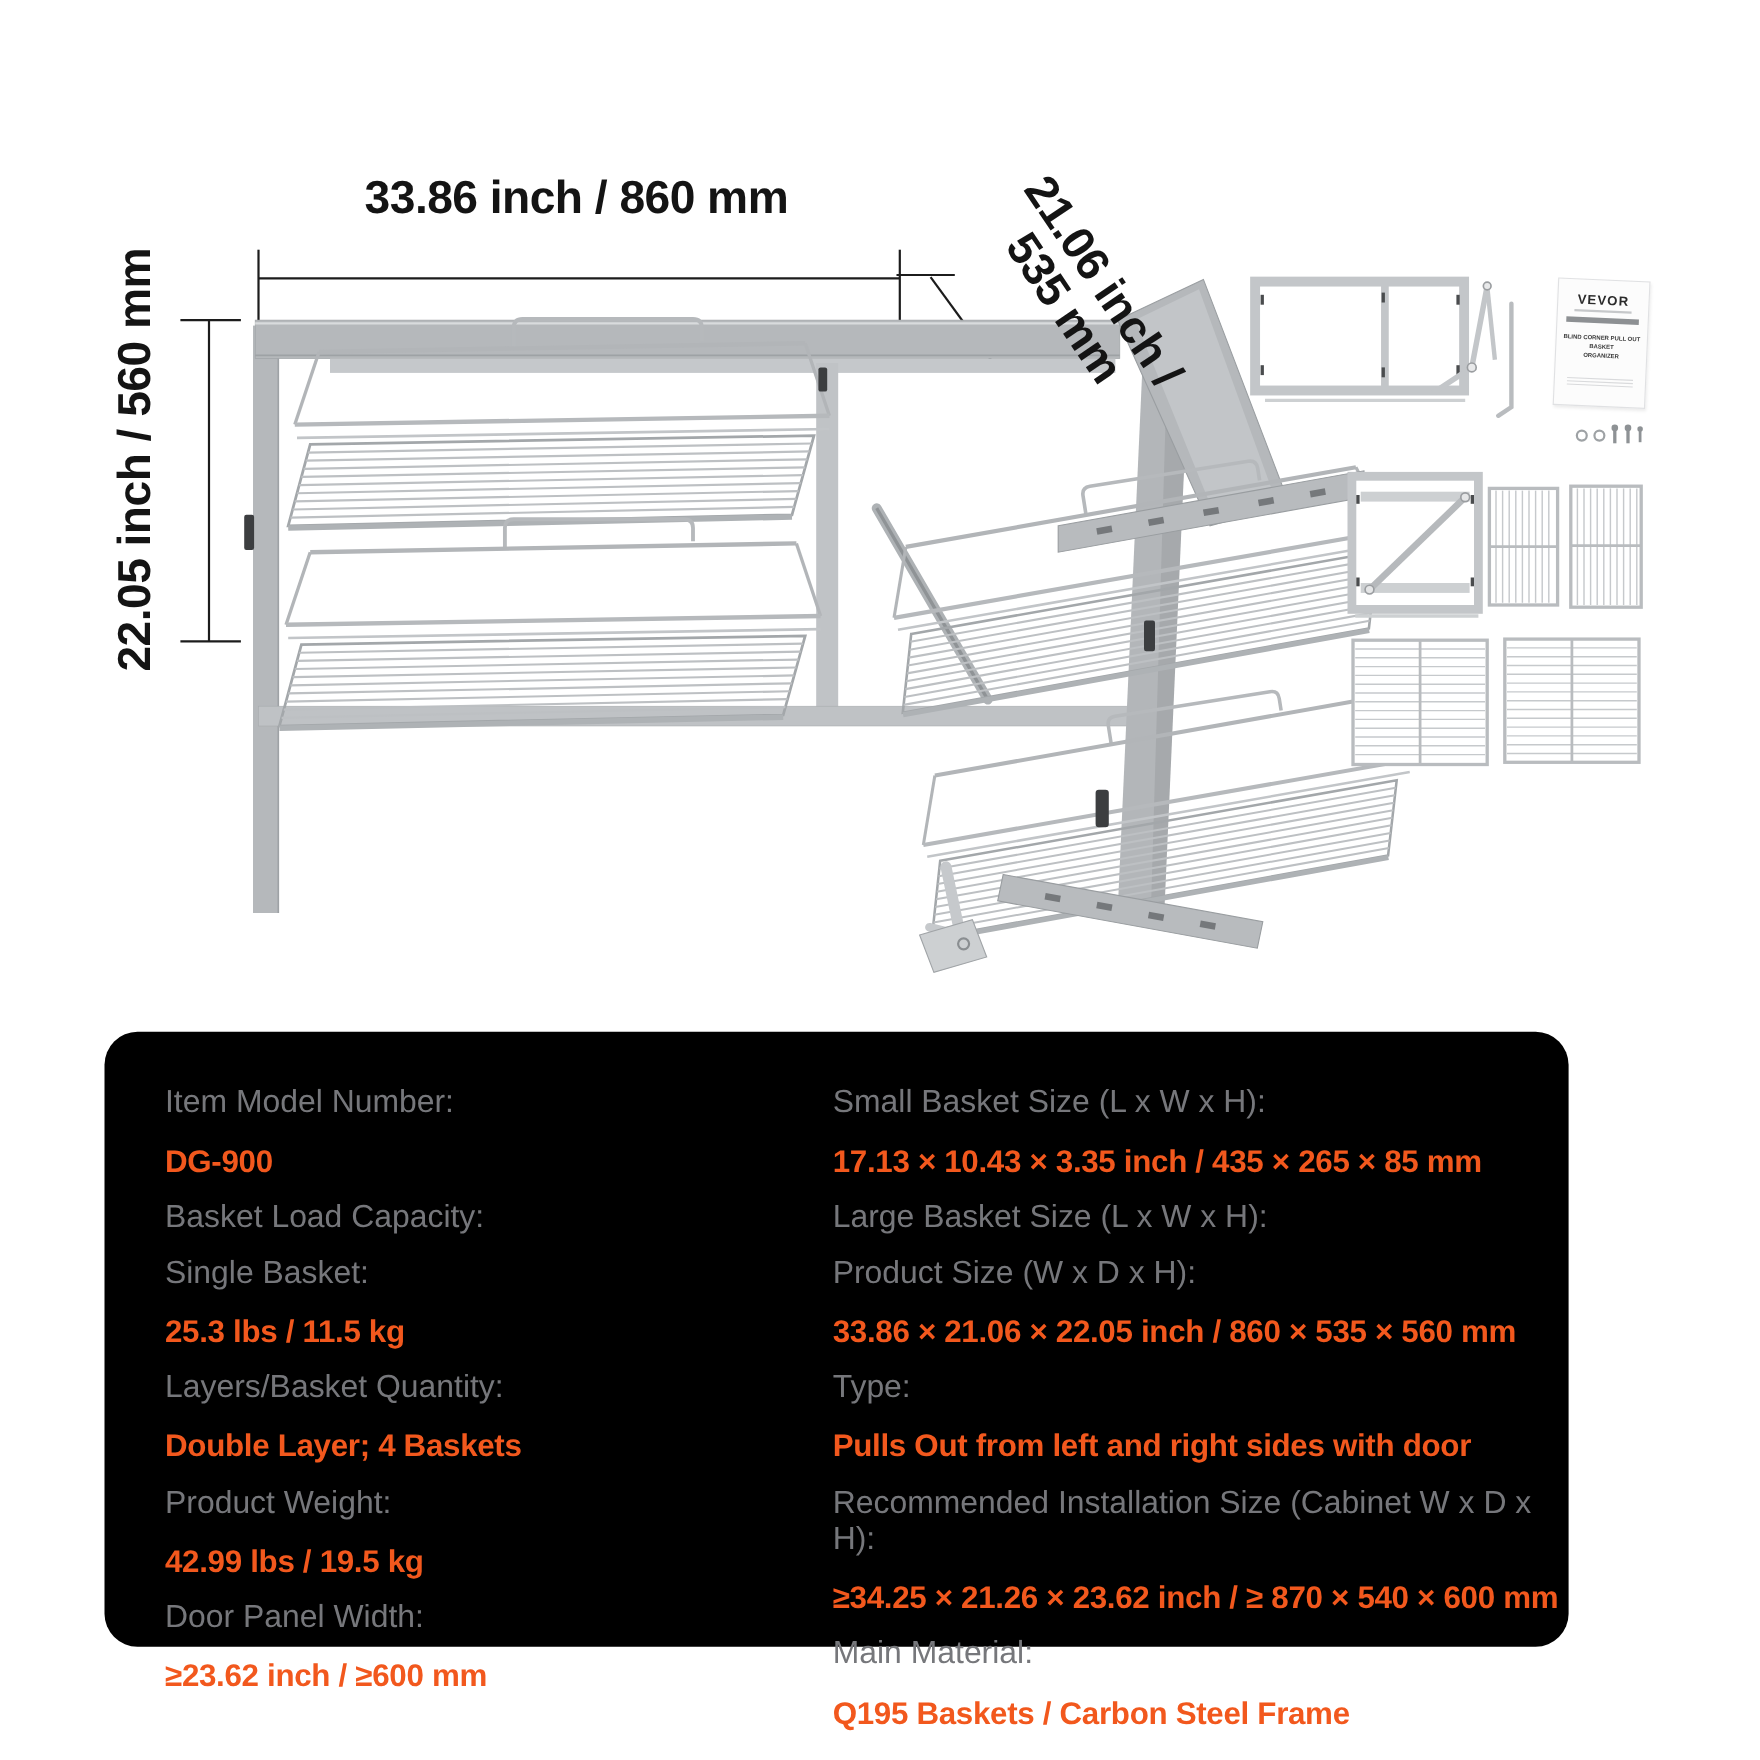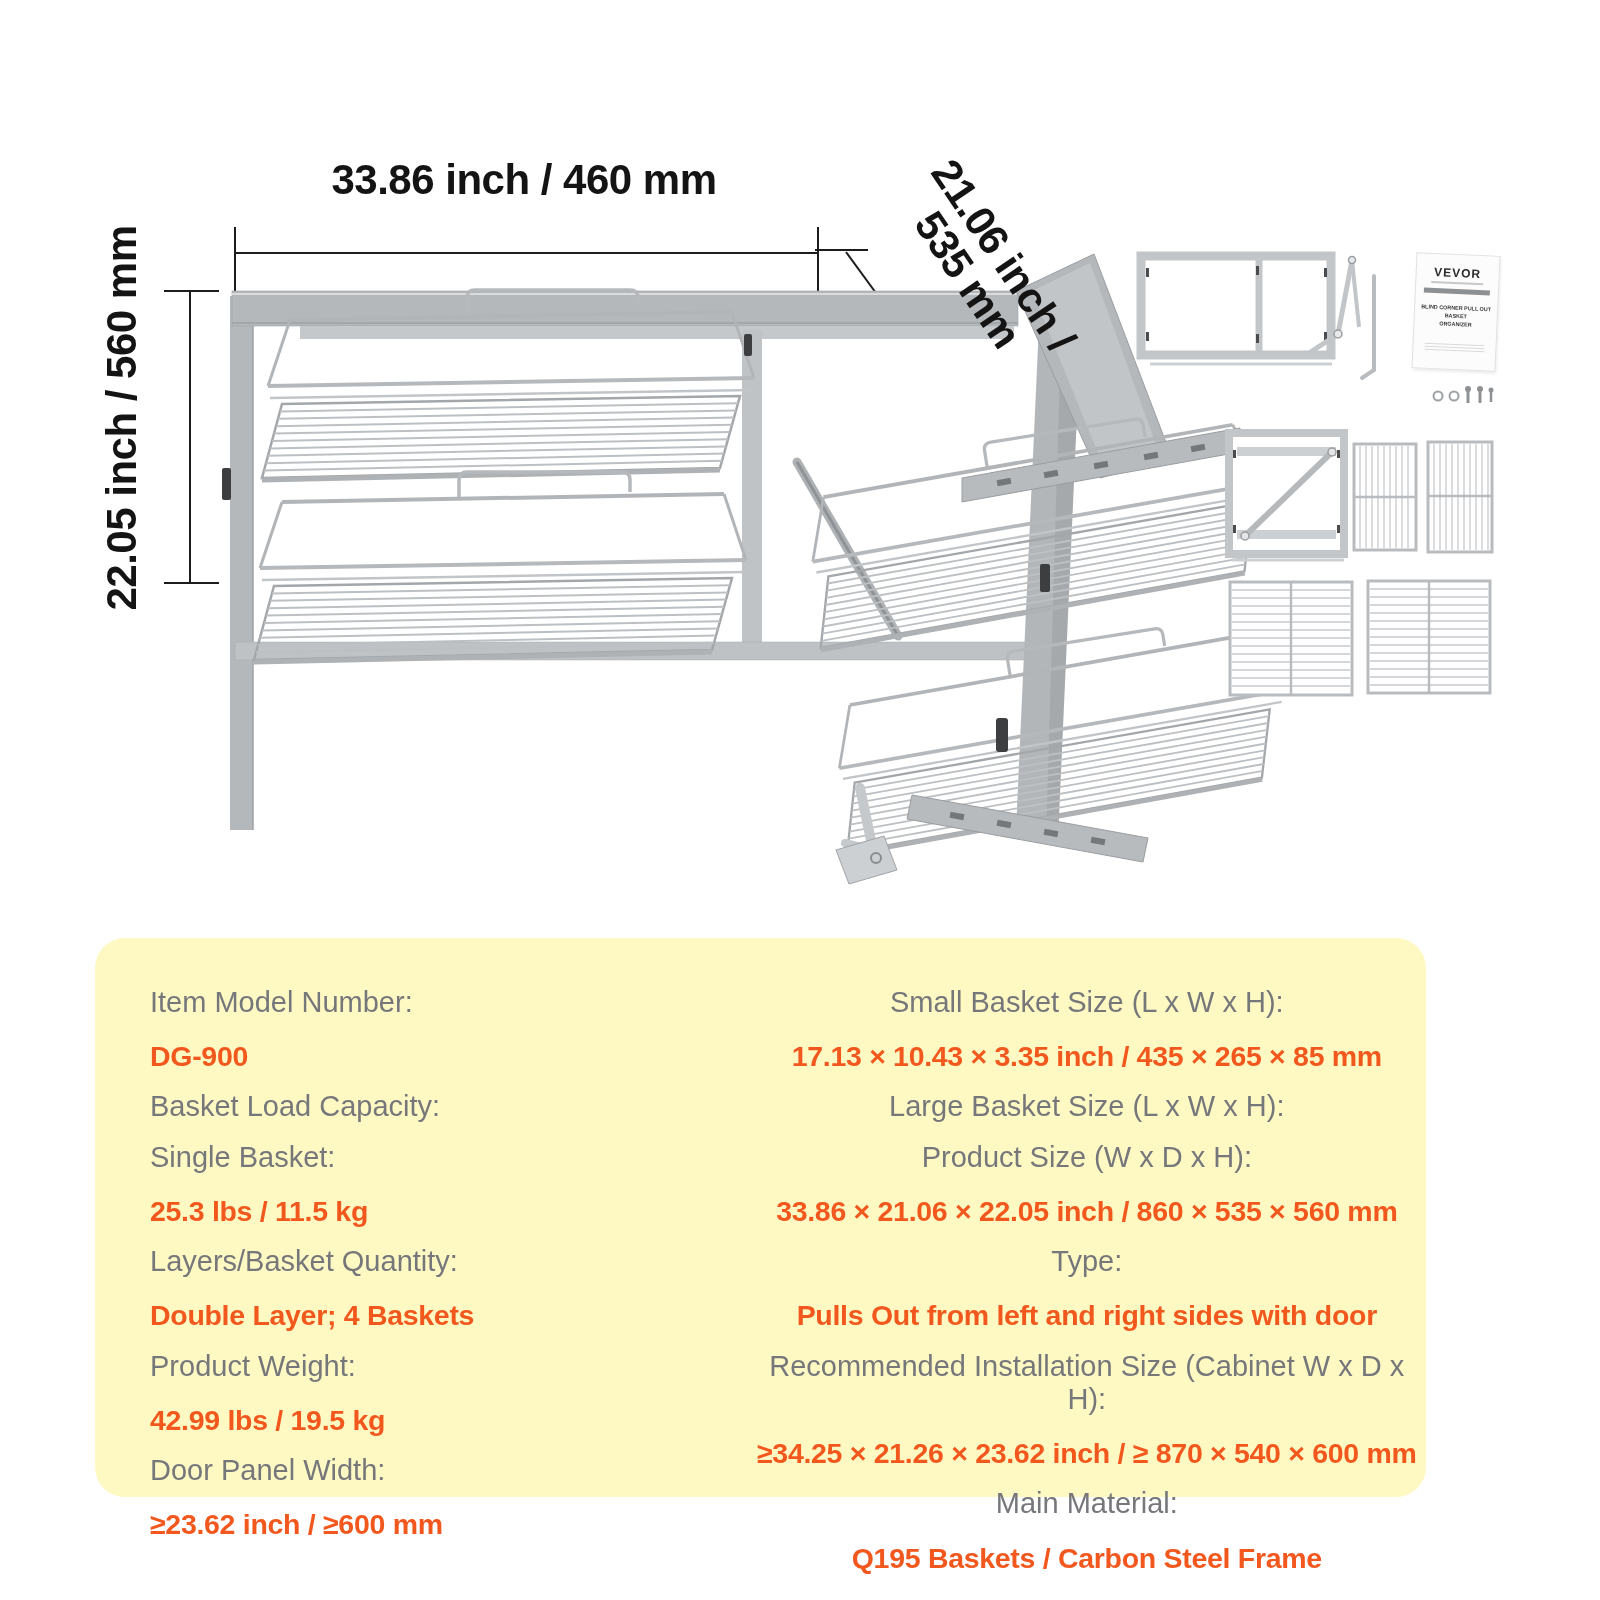--- a/index.html
+++ b/index.html
@@ -28,26 +28,26 @@
   }
   .manual-brand{margin-top:11px;font-weight:700;font-size:12px;letter-spacing:1px;color:#2b2b2b;}
   .manual-tagline{margin:2px auto 0;width:52px;height:2px;background:#c6c8ca;}
   .manual-darkbar{margin:5px auto 0;width:66px;height:5px;background:#8d9093;}
   .manual-title{margin-top:9px;font-size:6px;line-height:1.5;color:#3a3a3a;font-weight:700;transform:scale(0.9);}
   .manual-smallprint{margin:14px auto 0;width:60px;}
   .manual-smallprint div{height:1px;background:#d9dadc;margin-top:2px;}
   
   .specs{
     position:absolute;left:95px;top:938px;width:1331px;height:559px;
-    background:#fef9c3;border-radius:30px;box-sizing:border-box;
+    background:#000000;border-radius:30px;box-sizing:border-box;
     padding:48px 40px 0 55px;display:flex;
   }
   .spec-col{display:flex;flex-direction:column;}
   .spec-col-left{width:607px;flex:0 0 607px;}
-  .spec-col-right{flex:1;text-align:center;}
+  .spec-col-right{flex:1;}
   .spec-row{margin-bottom:17px;}
   .spec-label{font-size:29px;line-height:1.15;color:#76777b;}
   .spec-value{font-size:28.5px;line-height:1.16;margin-top:21px;font-weight:700;color:#f2581d;letter-spacing:-0.3px;white-space:nowrap;}
 </style>
 </head>
 <body>
 
 <div class="canvas">
 
   <svg class="art" width="1600" height="940" viewBox="0 0 1600 940">
@@ -262,21 +262,21 @@
         <line x1="1370" y1="653" x2="1488" y2="653"></line>
           <line x1="1370" y1="661" x2="1488" y2="661"></line>
         <line x1="1370" y1="669" x2="1488" y2="669"></line>
           <line x1="1370" y1="677" x2="1488" y2="677"></line>
         <line x1="1370" y1="685" x2="1488" y2="685"></line>
       </g>
       <line x1="1429" y1="581" x2="1429" y2="693" stroke="#b9bcbf" stroke-width="2.5"></line>
     </g>
   </svg>
 
-  <div class="dim dim-top">33.86 inch / 460 mm</div>
+  <div class="dim dim-top">33.86 inch / 860 mm</div>
   <div class="dim dim-left">22.05 inch / 560 mm</div>
   <div class="dim dim-diag">
     <span>21.06 inch /</span>
     <span>535 mm</span>
   </div>
 
   <div class="manual">
     <div class="manual-brand">VEVOR</div>
     <div class="manual-tagline"></div>
     <div class="manual-darkbar"></div>

